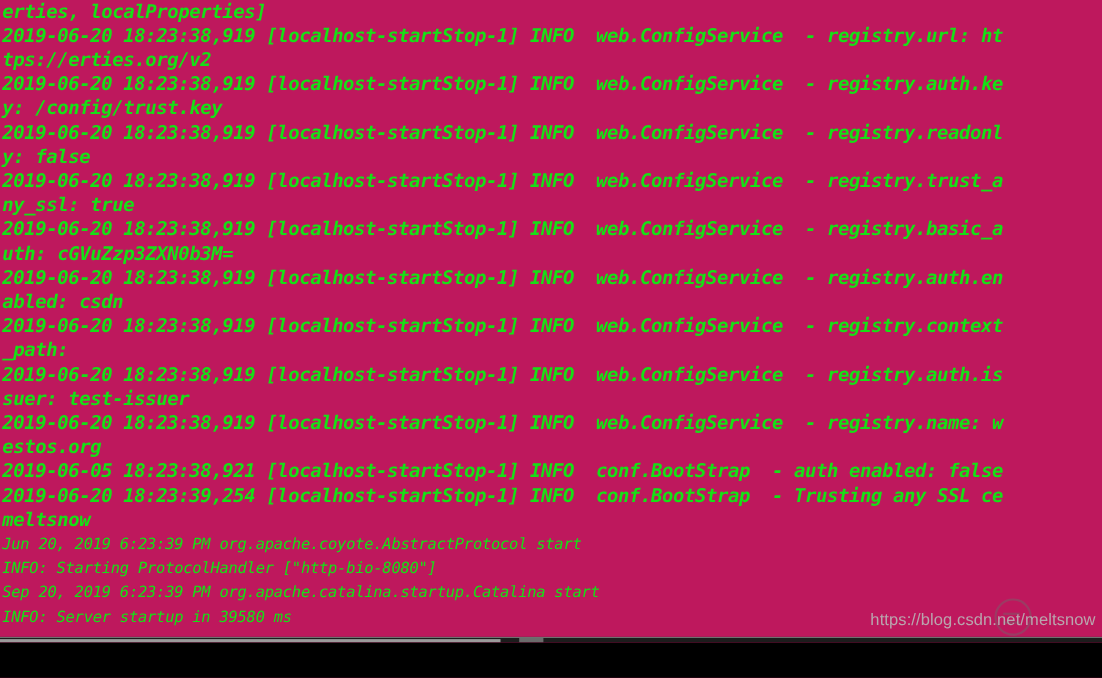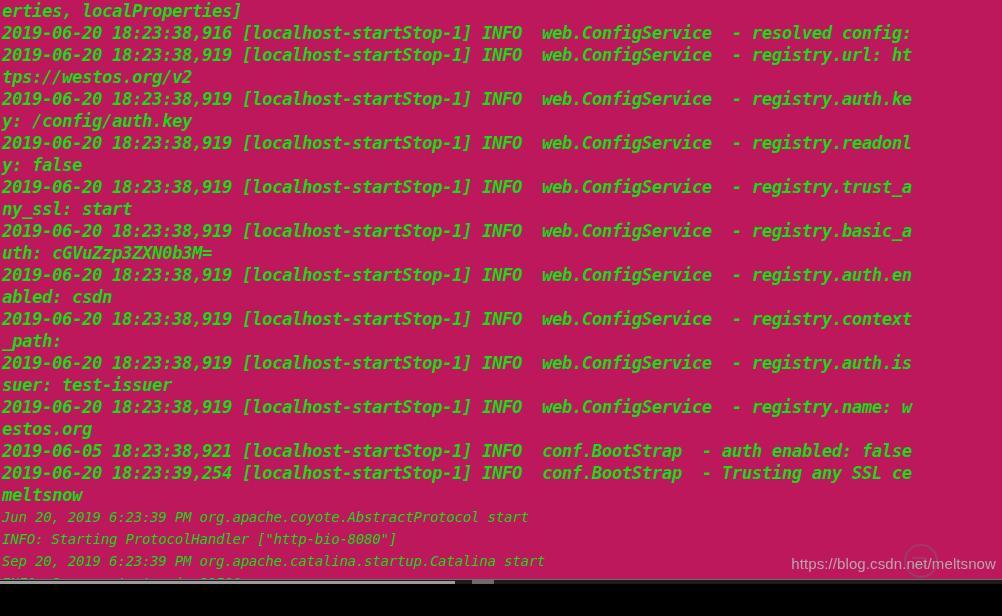--- a/index.html
+++ b/index.html
@@ -127,29 +127,28 @@
     background: #6b6b6b;
   }
 </style>
 </head>
 <body>
 
 <div id="terminal">
 
   <div id="console-output">
       <span class="log-line">erties, localProperties]</span>
-      <span class="log-line">2019-06-20 18:23:38,916 [localhost-startStop-1] INFO  web.ConfigService  - resolved config:</span>
       <span class="log-line">2019-06-20 18:23:38,919 [localhost-startStop-1] INFO  web.ConfigService  - registry.url: ht</span>
-      <span class="log-line">tps://westos.org/v2</span>
+      <span class="log-line">tps://erties.org/v2</span>
       <span class="log-line">2019-06-20 18:23:38,919 [localhost-startStop-1] INFO  web.ConfigService  - registry.auth.ke</span>
-      <span class="log-line">y: /config/auth.key</span>
+      <span class="log-line">y: /config/trust.key</span>
       <span class="log-line">2019-06-20 18:23:38,919 [localhost-startStop-1] INFO  web.ConfigService  - registry.readonl</span>
       <span class="log-line">y: false</span>
       <span class="log-line">2019-06-20 18:23:38,919 [localhost-startStop-1] INFO  web.ConfigService  - registry.trust_a</span>
-      <span class="log-line">ny_ssl: start</span>
+      <span class="log-line">ny_ssl: true</span>
       <span class="log-line">2019-06-20 18:23:38,919 [localhost-startStop-1] INFO  web.ConfigService  - registry.basic_a</span>
       <span class="log-line">uth: cGVuZzp3ZXN0b3M=</span>
       <span class="log-line">2019-06-20 18:23:38,919 [localhost-startStop-1] INFO  web.ConfigService  - registry.auth.en</span>
       <span class="log-line">abled: csdn</span>
       <span class="log-line">2019-06-20 18:23:38,919 [localhost-startStop-1] INFO  web.ConfigService  - registry.context</span>
       <span class="log-line">_path:</span>
       <span class="log-line">2019-06-20 18:23:38,919 [localhost-startStop-1] INFO  web.ConfigService  - registry.auth.is</span>
       <span class="log-line">suer: test-issuer</span>
       <span class="log-line">2019-06-20 18:23:38,919 [localhost-startStop-1] INFO  web.ConfigService  - registry.name: w</span>
       <span class="log-line">estos.org</span>

